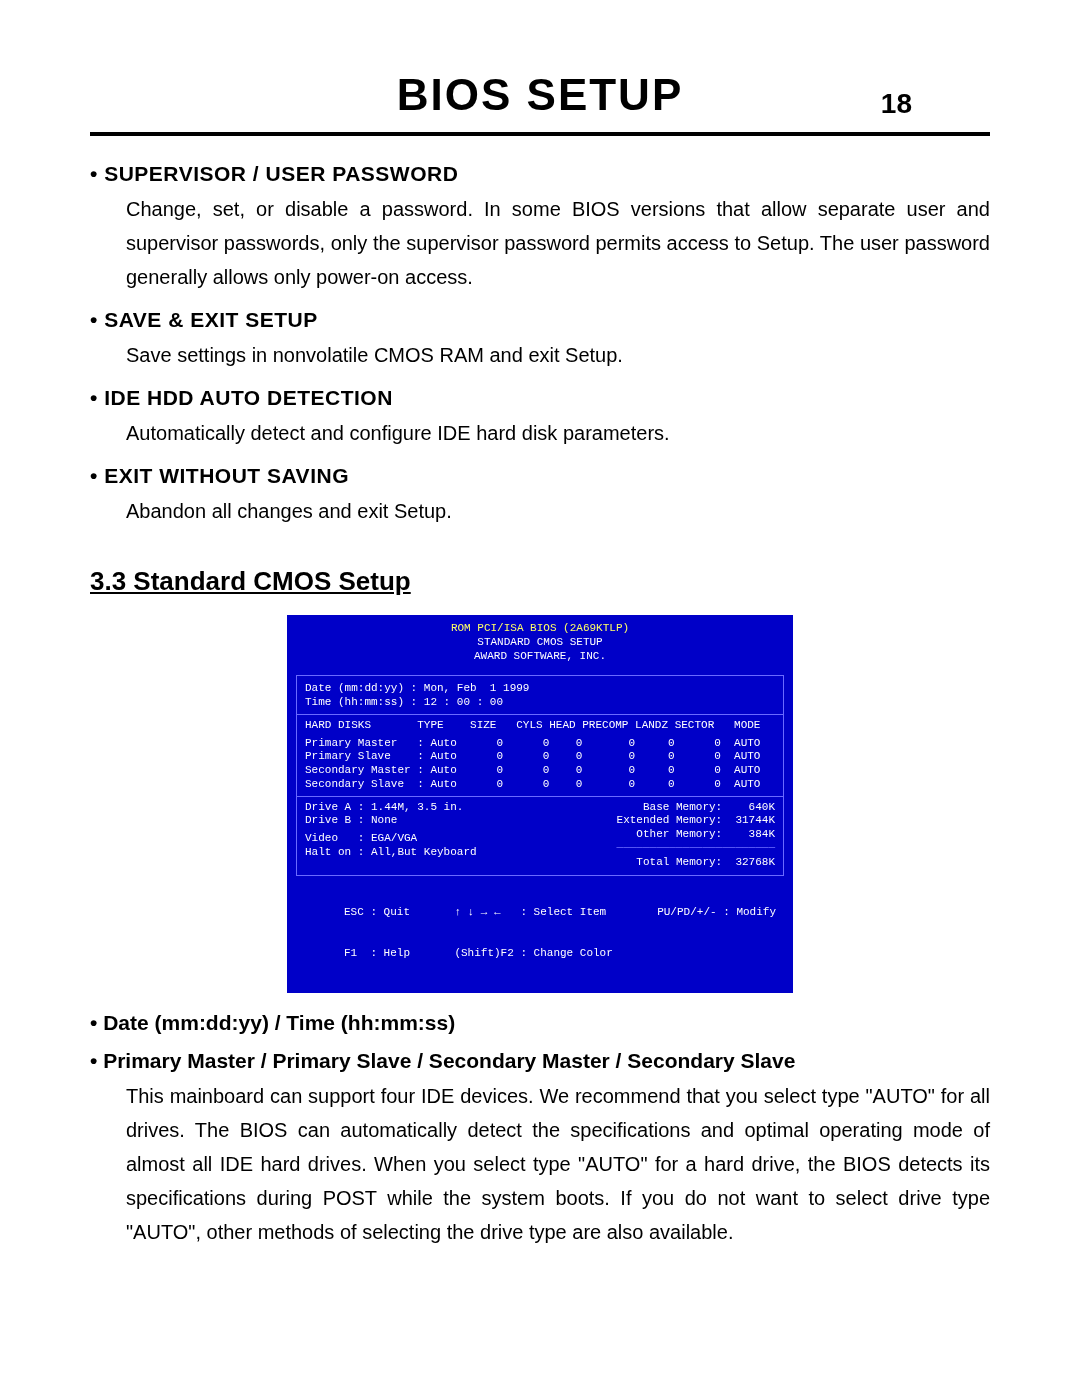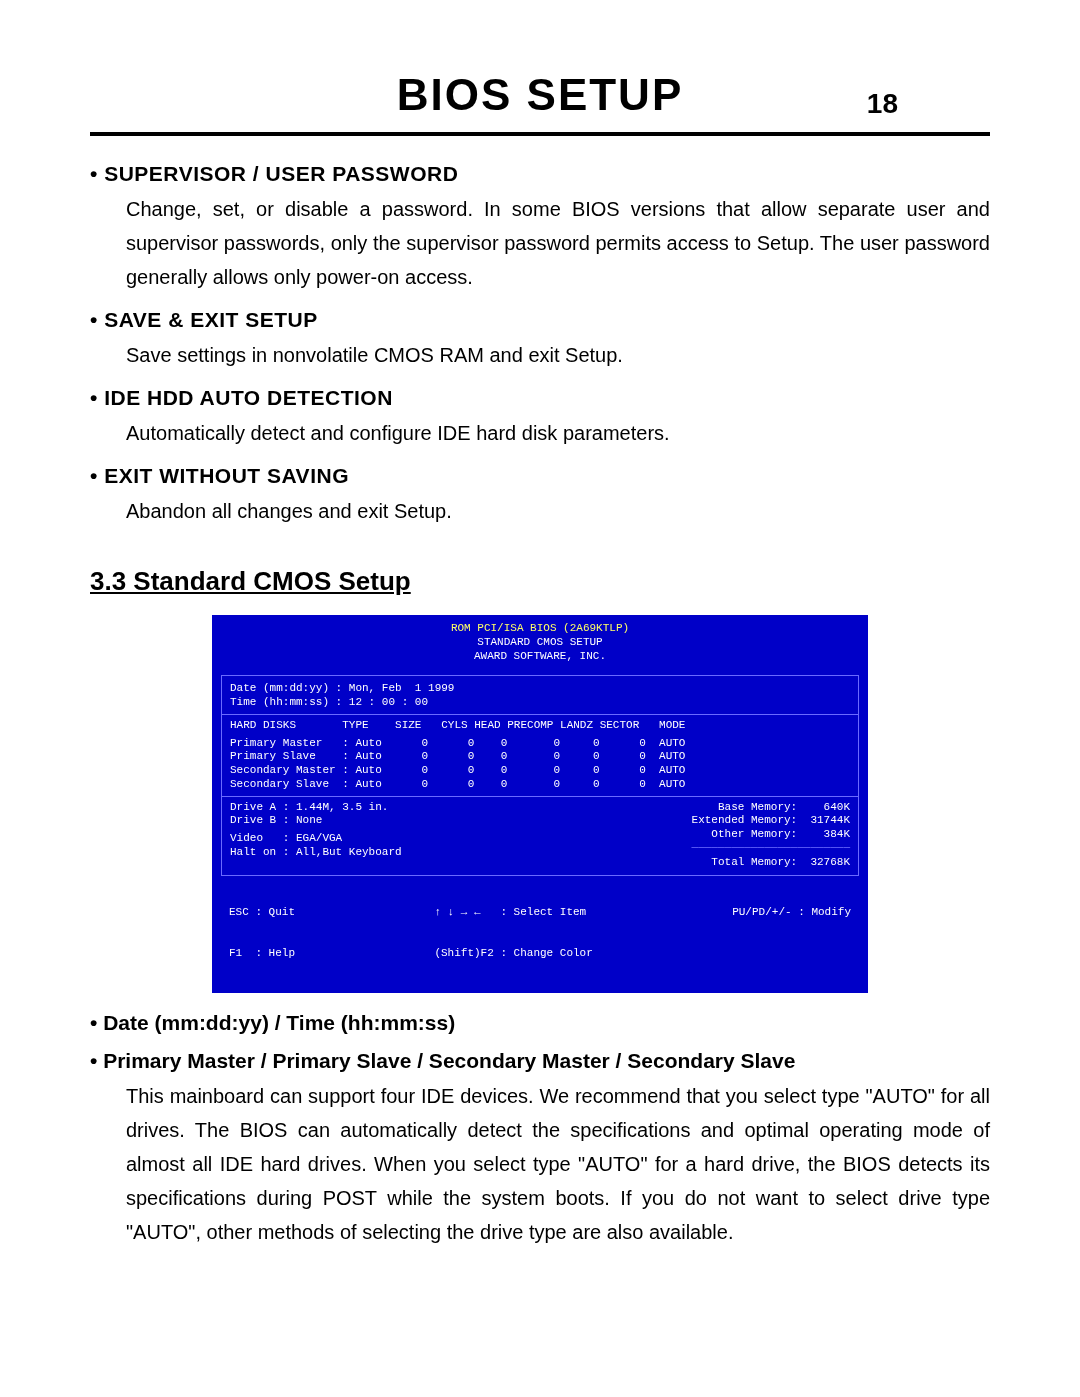--- a/index.html
+++ b/index.html
@@ -26,21 +26,21 @@
   .header-title {
     font-size: 44px;
     font-weight: 900;
     letter-spacing: 2px;
     margin: 0 auto;
   }
   .page-number {
     font-size: 28px;
     font-weight: 900;
     position: absolute;
-    right: 92px;
+    right: 78px;
   }
   .header-wrap { position: relative; }
   .section-item {
     margin: 1px 0 4px 0;
   }
   .bullet-title {
     font-size: 21px;
     font-weight: 900;
     letter-spacing: 0.5px;
     margin: 14px 0 6px 0;
@@ -54,21 +54,21 @@
     margin: 0 0 6px 36px;
     text-align: justify;
   }
   .subsection-title {
     font-size: 26px;
     font-weight: 900;
     text-decoration: underline;
     margin: 38px 0 18px 0;
   }
   .bios-screen {
-    width: 656px;
+    width: 506px;
     margin: 10px auto 18px auto;
     background: #0000c8;
     color: #fff;
     font-family: "Courier New", monospace;
     font-size: 11px;
     line-height: 1.25;
     padding: 6px 8px 4px 8px;
     box-sizing: border-box;
     border: 1px solid #0000c8;
   }
@@ -85,21 +85,21 @@
     border-top: 1px solid #6a6aff;
     margin: 4px -8px;
   }
   .bios-row { white-space: pre; }
   .bios-yellow { color: #ffff66; }
   .bios-footer {
     display: flex;
     justify-content: space-between;
     padding: 2px 8px 0 8px;
   }
-  .bios-footer-col { white-space: pre; }
+  .bios-footer-col { white-space: pre; margin-left: 40px; }
 </style>
 </head>
 <body>
 
 <div class="page">
   <div class="header-wrap">
     <div class="header-line">
       <div class="header-title">BIOS SETUP</div>
       <div class="page-number">18</div>
     </div>

